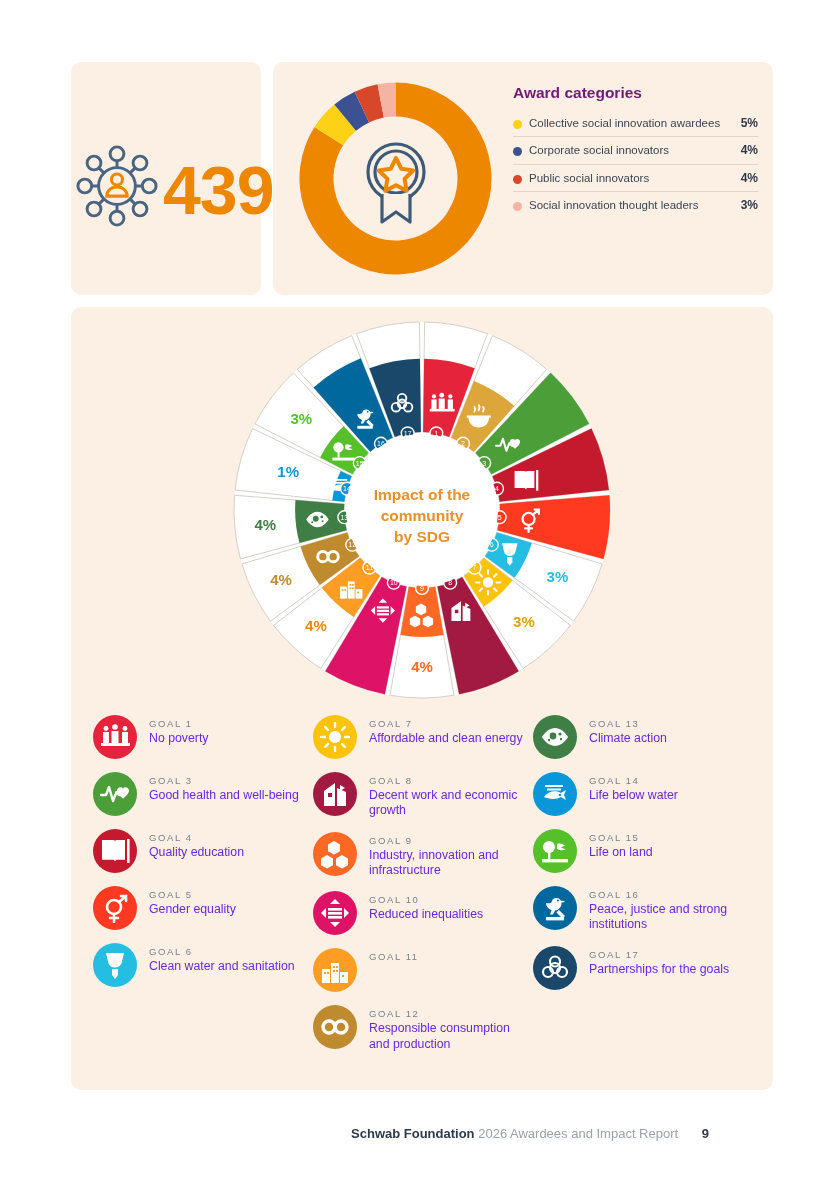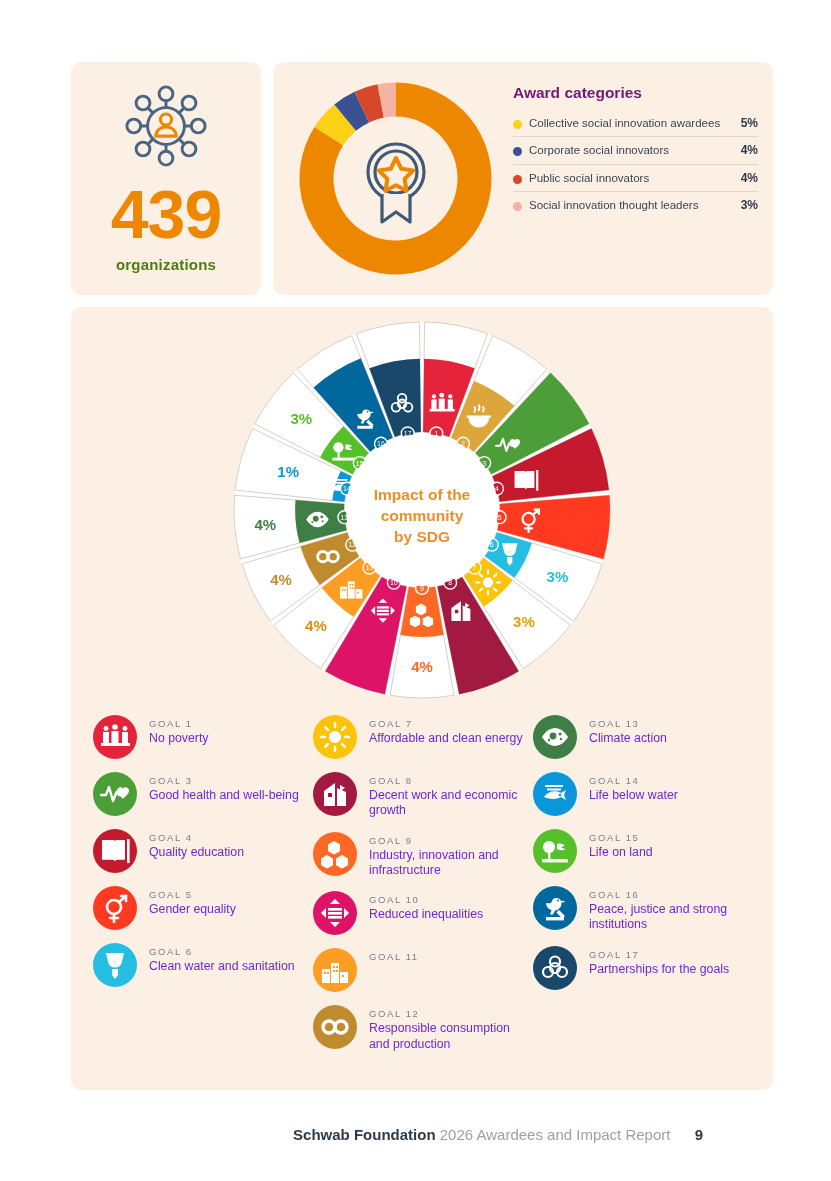--- a/index.html
+++ b/index.html
@@ -5,21 +5,21 @@
   html,body{margin:0;padding:0;}
   body{
     width:831px;height:1181px;background:#ffffff;
     font-family:"Liberation Sans",sans-serif;
     position:relative;overflow:hidden;
   }
   .card{background:#FCF0E4;border-radius:10px;position:absolute;}
 
   
   #card-orgs{left:71px;top:62px;width:190px;height:233px;}
-  #orgs-inner{display:flex;flex-direction:column;align-items:center;justify-content:flex-start;height:100%;padding-top:18px;box-sizing:border-box;}
+  #orgs-inner{display:flex;flex-direction:row;align-items:center;justify-content:flex-start;height:100%;padding-top:18px;box-sizing:border-box;}
   #orgs-number{font-size:68px;font-weight:bold;color:#EE8700;line-height:1;letter-spacing:-1px;margin-top:4px;}
   #orgs-label{font-size:15px;color:#4d7c0f;margin-top:8px;letter-spacing:.2px;font-weight:bold;}
 
   
   #card-award{left:273px;top:62px;width:500px;height:233px;}
   #donut-wrap{position:absolute;left:20px;top:14px;width:205px;height:205px;}
   #award-block{position:absolute;left:240px;top:22px;width:245px;}
   #award-title{font-size:15.5px;font-weight:bold;color:#701a75;margin-bottom:12px;}
   .award-row{display:flex;align-items:flex-start;border-top:1px solid #E2D6C8;padding:6px 0 6px 0;}
   .award-row:first-of-type{border-top:none;padding-top:2px;}
@@ -36,21 +36,21 @@
   .legend-col{width:220px;}
   .legend-item{display:flex;align-items:flex-start;margin-bottom:13px;}
   .legend-badge{width:44px;height:44px;border-radius:50%;flex:0 0 44px;margin-right:12px;
                 display:flex;align-items:center;justify-content:center;}
   .legend-badge svg{width:30px;height:30px;}
   .legend-txt{padding-top:3px;}
   .legend-goal{font-size:9.5px;letter-spacing:1.6px;color:#76808C;font-weight:normal;}
   .legend-name{font-size:12.3px;color:#6d28d9;line-height:1.25;margin-top:2px;}
 
   
-  #footer{position:absolute;left:10px;top:1126px;width:751px;text-align:right;padding-right:58px;box-sizing:border-box;font-size:15px;}
+  #footer{position:absolute;left:16px;top:1126px;width:751px;text-align:right;padding-right:58px;box-sizing:border-box;font-size:13px;}
   #footer-brand{font-weight:bold;color:#2E3A4A;}
   #footer-sub{color:#9AA1AA;}
   #footer-page{font-weight:bold;color:#2E3A4A;margin-left:20px;}
 </style>
 </head>
 <body>
 
 <div class="card" id="card-orgs">
   <div id="orgs-inner">
     <span>

